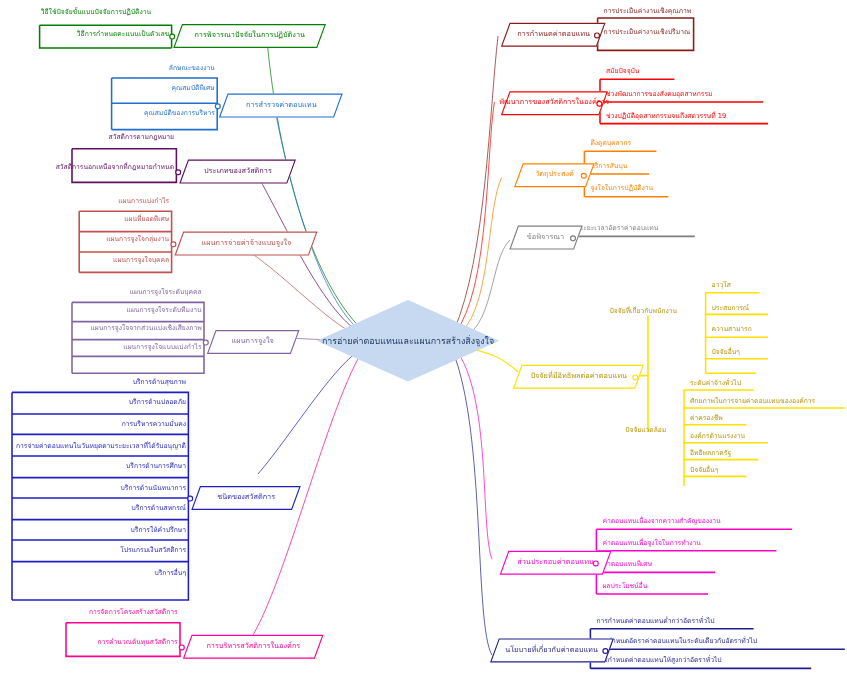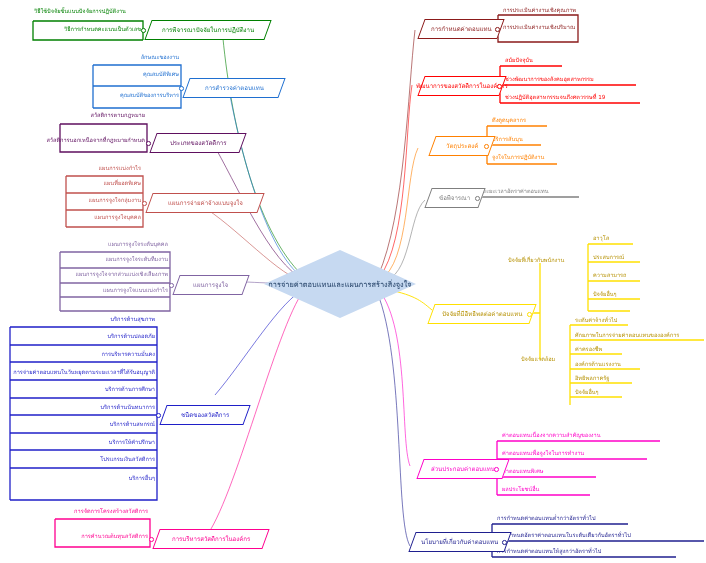--- a/index.html
+++ b/index.html
@@ -142,21 +142,21 @@
     <path d="M497,477 L596,477" fill="none" stroke="#ff00c8" stroke-width="1.3"></path>
     <path d="M497,495 L590,495" fill="none" stroke="#ff00c8" stroke-width="1.3"></path>
 
     <path d="M492,524 L628,524" fill="none" stroke="#1f1f8f" stroke-width="1.3"></path>
     <path d="M492,524 L492,557" fill="none" stroke="#1f1f8f" stroke-width="1.3"></path>
     <path d="M492,541 L704,541" fill="none" stroke="#1f1f8f" stroke-width="1.3"></path>
     <path d="M492,557 L676,557" fill="none" stroke="#1f1f8f" stroke-width="1.3"></path>
   </svg>
 
   <div class="center-node" style="left:264px;top:250px;width:152px;height:68px;">
-    <span>การจ่ายค่าตอบแทนและแผนการสร้างสิ่งจูงใจ</span>
+    <span>การอ่ายค่าตอบแทนและแผนการสร้างสิ่งจูงใจ</span>
   </div>
 
   <div class="mnode" style="left:148px;top:20px;width:118px;height:18px;border-color:#008000;color:#008000;">
     <span>การพิจารณาปัจจัยในการปฏิบัติงาน</span>
   </div>
   <div class="dot" style="left:141px;top:28px;border:1px solid #008000;"></div>
 
   <div class="mnode" style="left:186px;top:78px;width:94px;height:18px;border-color:#1f6fd0;color:#1f6fd0;">
     <span>การสำรวจค่าตอบแทน</span>
   </div>

